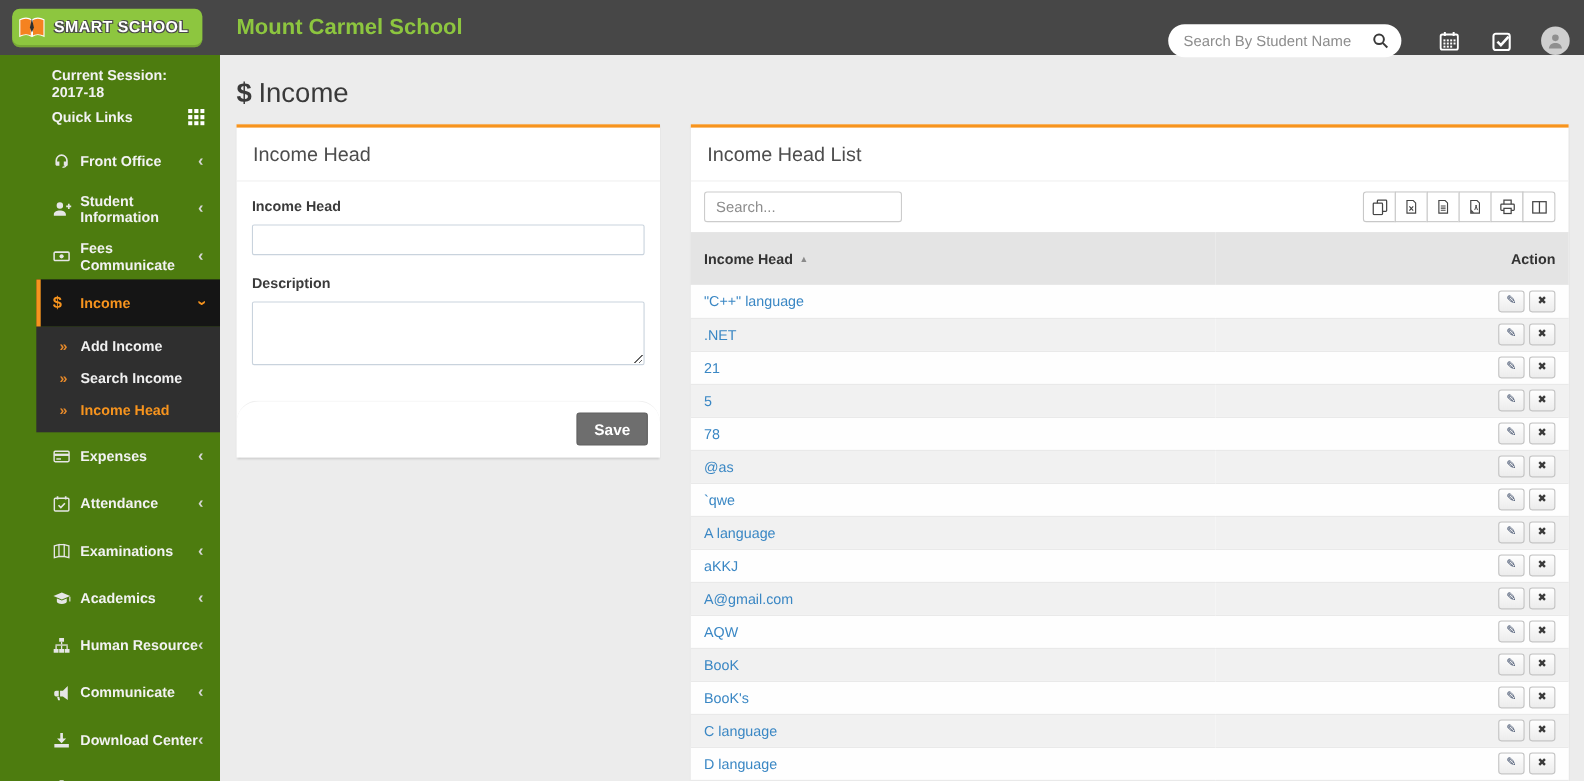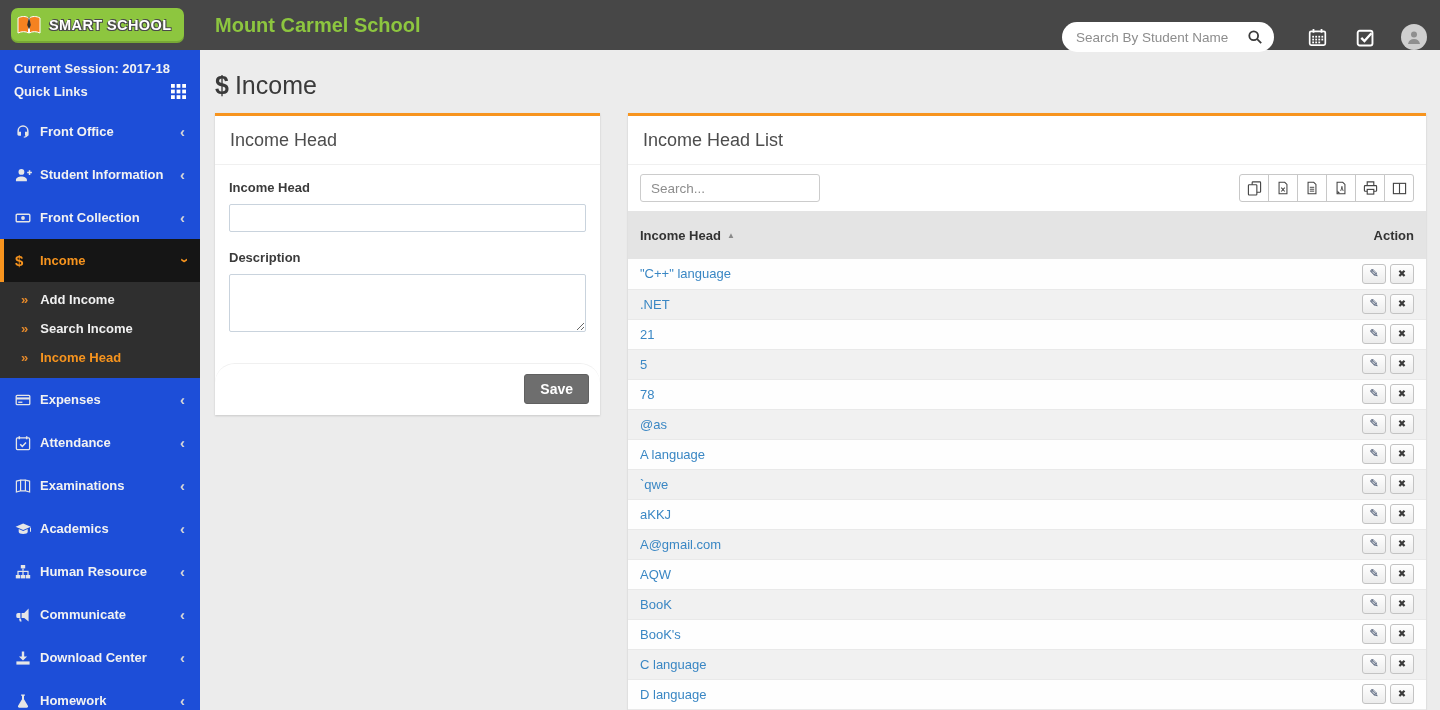--- a/index.html
+++ b/index.html
@@ -21,21 +21,21 @@
                  display:flex; align-items:center; padding:0 11px 0 14px; }
   .search-pill input { border:0; outline:0; flex:1; min-width:0; font-size:13.5px; color:#444;
                        font-family:"Liberation Sans", sans-serif; background:transparent; }
   .search-pill input::placeholder { color:#8d8d8d; }
   .hicon { display:flex; align-items:center; justify-content:center; cursor:pointer; }
   .hicon.cal { margin-left:34px; } .hicon.chk { margin-left:29px; }
   .avatar { margin-left:26px; width:26px; height:26px; border-radius:50%; background:#cfcfcf;
             display:flex; align-items:center; justify-content:center; overflow:hidden; cursor:pointer; }
 
   
-  .sidebar { background:#1d4ed8; color:#f2f2f2; font-size:13px; overflow:hidden; }
+  .sidebar { background:#4d7c0f; color:#f2f2f2; font-size:13px; overflow:hidden;padding-left:33px; }
   .session { padding:11px 14px 0; font-weight:bold; }
   .quick { display:flex; justify-content:space-between; align-items:center;
            padding:8px 14px 11px; font-weight:bold; cursor:pointer; }
   .nav-item { height:43px; display:flex; align-items:center; padding:0 15px;
               font-weight:bold; cursor:pointer; }
   .nav-icon { width:25px; flex:none; display:flex; align-items:center; color:#e6e6e6; }
   .nav-icon.dollar { font-size:15px; font-weight:bold; }
   .nav-label { flex:1; }
   .chev { color:#d6d6d6; font-size:15px; font-weight:bold; line-height:1; }
   .chev.down { display:inline-block; transform:rotate(-90deg); }
@@ -205,21 +205,21 @@
       <span class="chev">‹</span>
     </div>
 
     <div class="nav-item">
       <span class="nav-icon">
         <svg width="16" height="16" viewBox="0 0 16 16">
           <rect x="1.2" y="4.2" width="13.6" height="7.6" rx="1" fill="none" stroke="currentColor" stroke-width="1.4"></rect>
           <circle cx="8" cy="8" r="1.9" fill="currentColor"></circle>
         </svg>
       </span>
-      <span class="nav-label">Front Collection</span>
+      <span class="nav-label">Fees Communicate</span>
       <span class="chev">‹</span>
     </div>
 
     <div class="nav-item active">
       <span class="nav-icon dollar">$</span>
       <span class="nav-label">Income</span>
       <span class="chev down">‹</span>
     </div>
 
     <div class="submenu">
@@ -460,29 +460,29 @@
               </tr>
             <tr>
                 <td class="cell-link">@as</td>
                 <td class="cell-action"><button class="action-btn">
                     <span class="glyph-edit">✎</span>
                   </button><button class="action-btn">
                     <span class="glyph-del">✖</span>
                   </button></td>
               </tr>
             <tr>
+                <td class="cell-link">`qwe</td>
+                <td class="cell-action"><button class="action-btn">
+                    <span class="glyph-edit">✎</span>
+                  </button><button class="action-btn">
+                    <span class="glyph-del">✖</span>
+                  </button></td>
+              </tr>
+            <tr>
                 <td class="cell-link">A language</td>
-                <td class="cell-action"><button class="action-btn">
-                    <span class="glyph-edit">✎</span>
-                  </button><button class="action-btn">
-                    <span class="glyph-del">✖</span>
-                  </button></td>
-              </tr>
-            <tr>
-                <td class="cell-link">`qwe</td>
                 <td class="cell-action"><button class="action-btn">
                     <span class="glyph-edit">✎</span>
                   </button><button class="action-btn">
                     <span class="glyph-del">✖</span>
                   </button></td>
               </tr>
             <tr>
                 <td class="cell-link">aKKJ</td>
                 <td class="cell-action"><button class="action-btn">
                     <span class="glyph-edit">✎</span>

